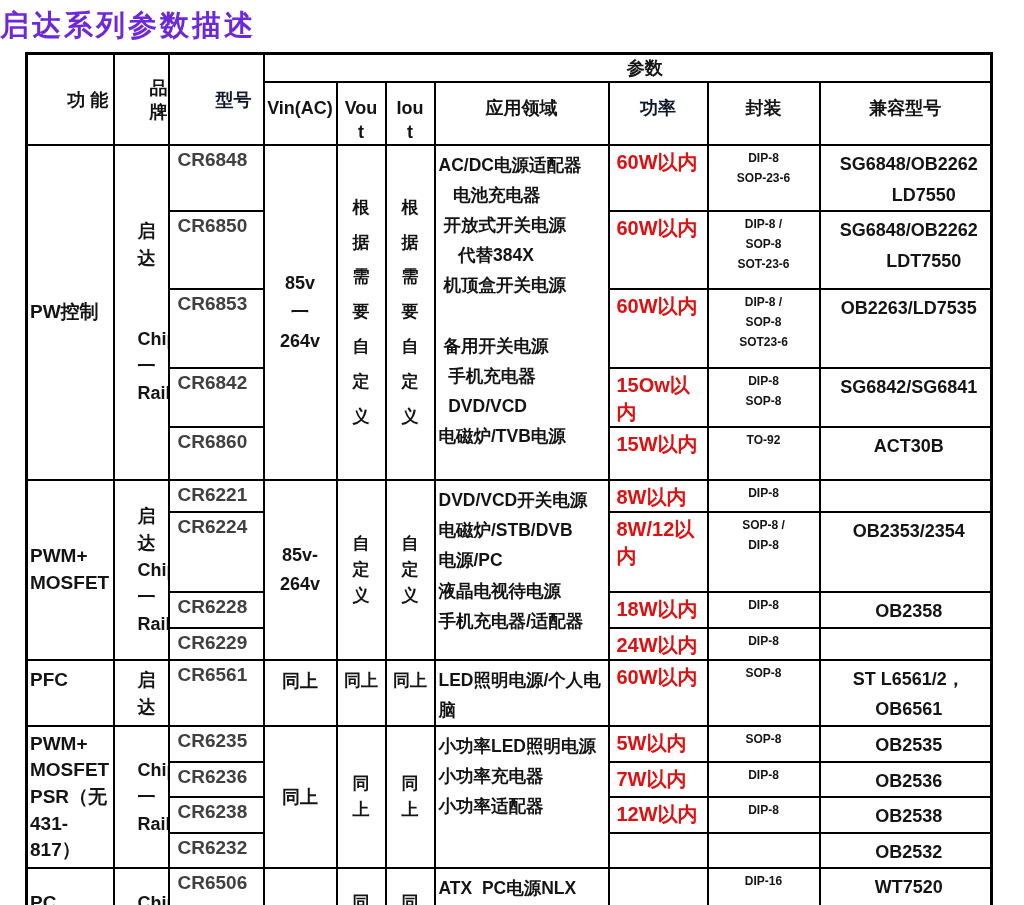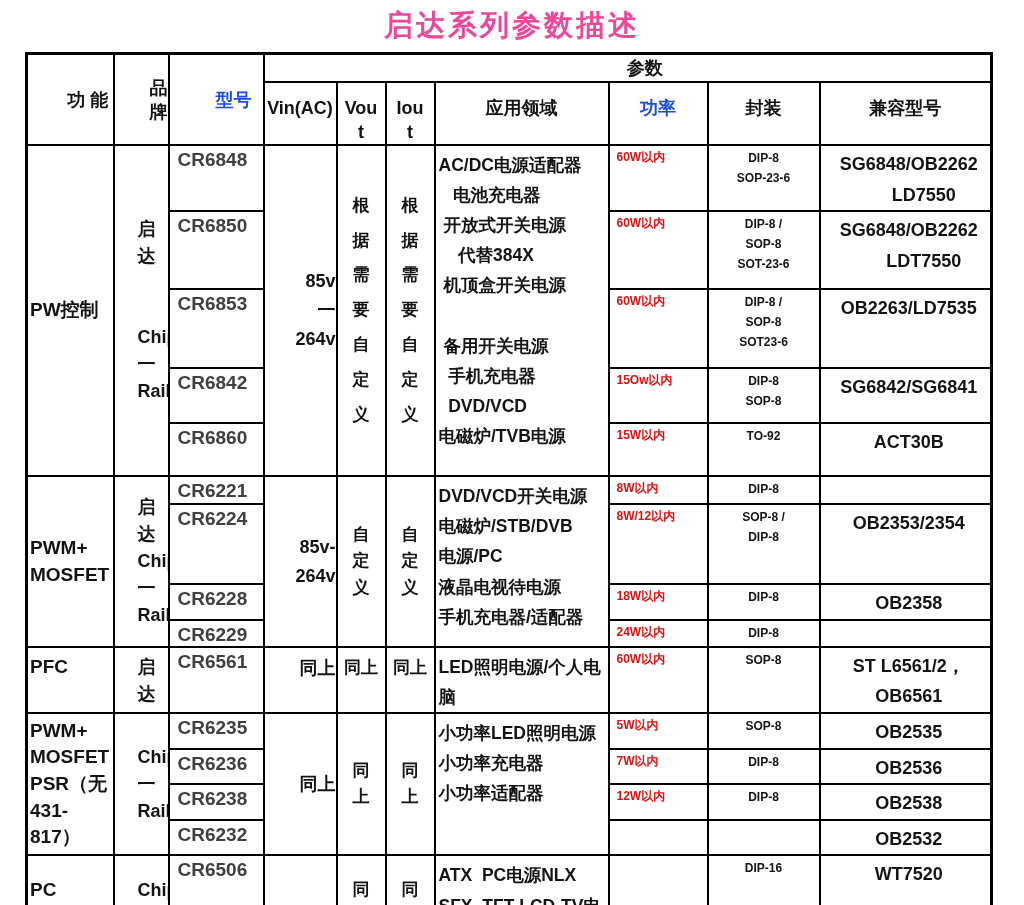--- a/index.html
+++ b/index.html
@@ -3,43 +3,43 @@
 <meta charset="utf-8">
 <style>
   html,body{margin:0;padding:0;background:#ffffff;}
   body{
     width:1024px;height:905px;position:relative;
     font-family:"Liberation Sans", sans-serif;
     font-weight:bold;color:#141414;
   }
   .page-title{
     position:absolute;top:6px;left:0;width:1024px;
-    text-align:center;font-size:29px;letter-spacing:3px;
-    color:#ec4899;
+    text-align:left;font-size:29px;letter-spacing:3px;
+    color:#6d28d9;
   }
   table.ptable{
     position:absolute;left:25px;top:52px;width:965px;
     border-collapse:collapse;table-layout:fixed;
     border:3px solid #000;
   }
   td{border:2px solid #000;padding:0;overflow:hidden;}
   
   .hcell{font-size:18px;text-align:center;vertical-align:middle;padding-left:35px;}
   .hsub{font-size:18px;text-align:center;vertical-align:top;padding-top:13px;white-space:pre-line;line-height:1.35;}
-  .red{color:#1d4ed8;}
+  .red{color:#0f172a;}
   
   .fn{font-size:19px;text-align:left;vertical-align:middle;padding-left:2px;white-space:pre-wrap;line-height:1.4;}
   .brand{font-size:18px;text-align:left;vertical-align:middle;padding-left:23px;white-space:pre-line;line-height:1.5;}
   .model{font-size:19px;color:#404040;text-align:left;vertical-align:top;padding:3px 0 0 8px;}
-  .vin{font-size:18px;text-align:right;vertical-align:middle;white-space:pre-line;line-height:1.6;}
+  .vin{font-size:18px;text-align:center;vertical-align:middle;white-space:pre-line;line-height:1.6;}
   .vs{font-size:17px;text-align:center;vertical-align:middle;white-space:pre-line;line-height:1.6;}
   .lh-xl{line-height:2.05;}
   .lh-m{line-height:1.55;}
   .app{font-size:17.5px;text-align:left;vertical-align:top;padding:4px 1px 0 3px;white-space:pre-wrap;line-height:1.72;}
-  .power{font-size:12px;color:#dd1111;text-align:left;vertical-align:top;padding:3px 0 0 7px;white-space:pre-wrap;}
+  .power{font-size:20px;color:#dd1111;text-align:left;vertical-align:top;padding:3px 0 0 7px;white-space:pre-wrap;}
   .pkg{font-size:12px;text-align:center;vertical-align:top;padding-top:3px;white-space:pre-line;line-height:1.65;}
   .compat{font-size:18px;text-align:center;vertical-align:top;padding:3px 1px 0 8px;white-space:pre-wrap;line-height:1.7;border-radius:20px;}
   .s-top{vertical-align:top;padding-top:6px;border-radius:16px;}
 </style>
 </head>
 <body>
 
 <div class="page-title">启达系列参数描述</div>
 
 <table class="ptable">

